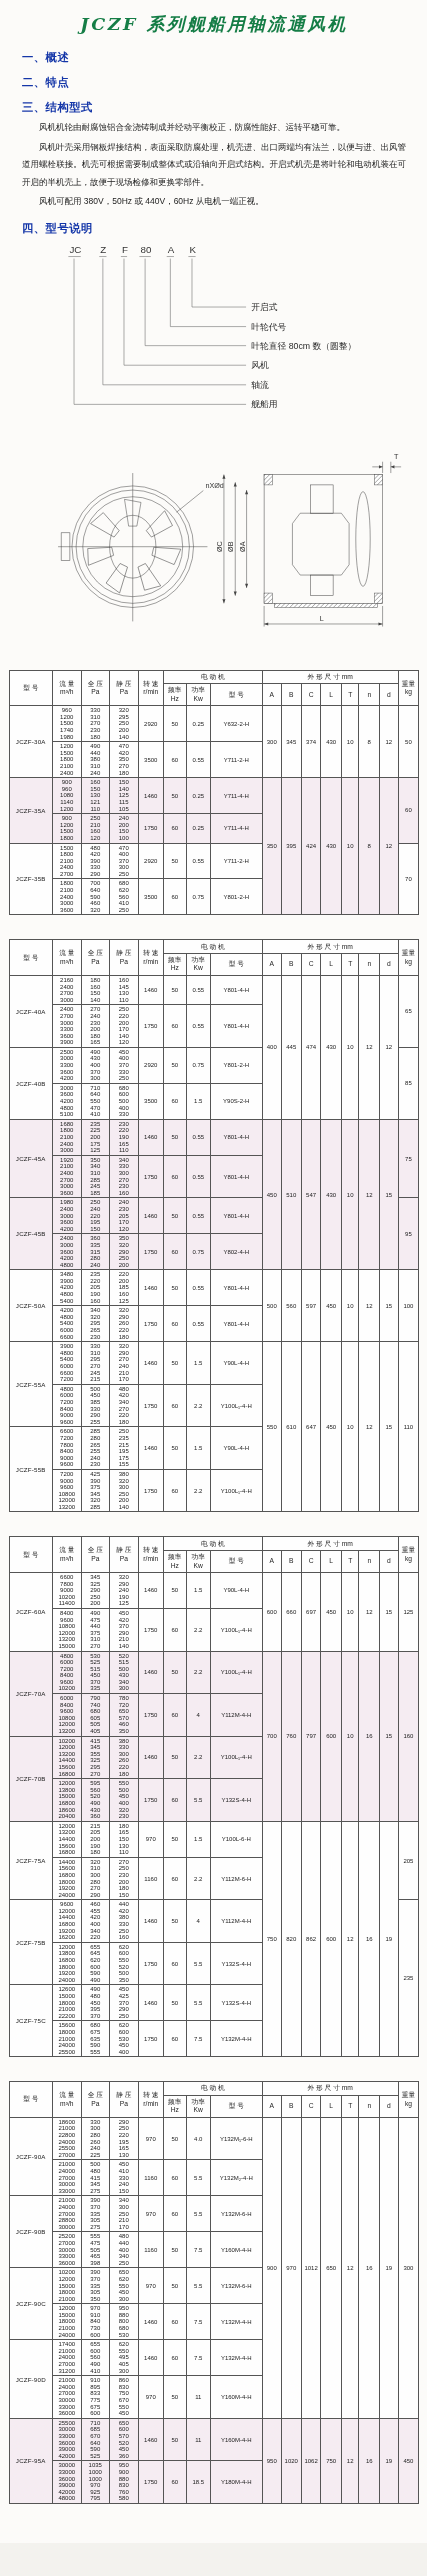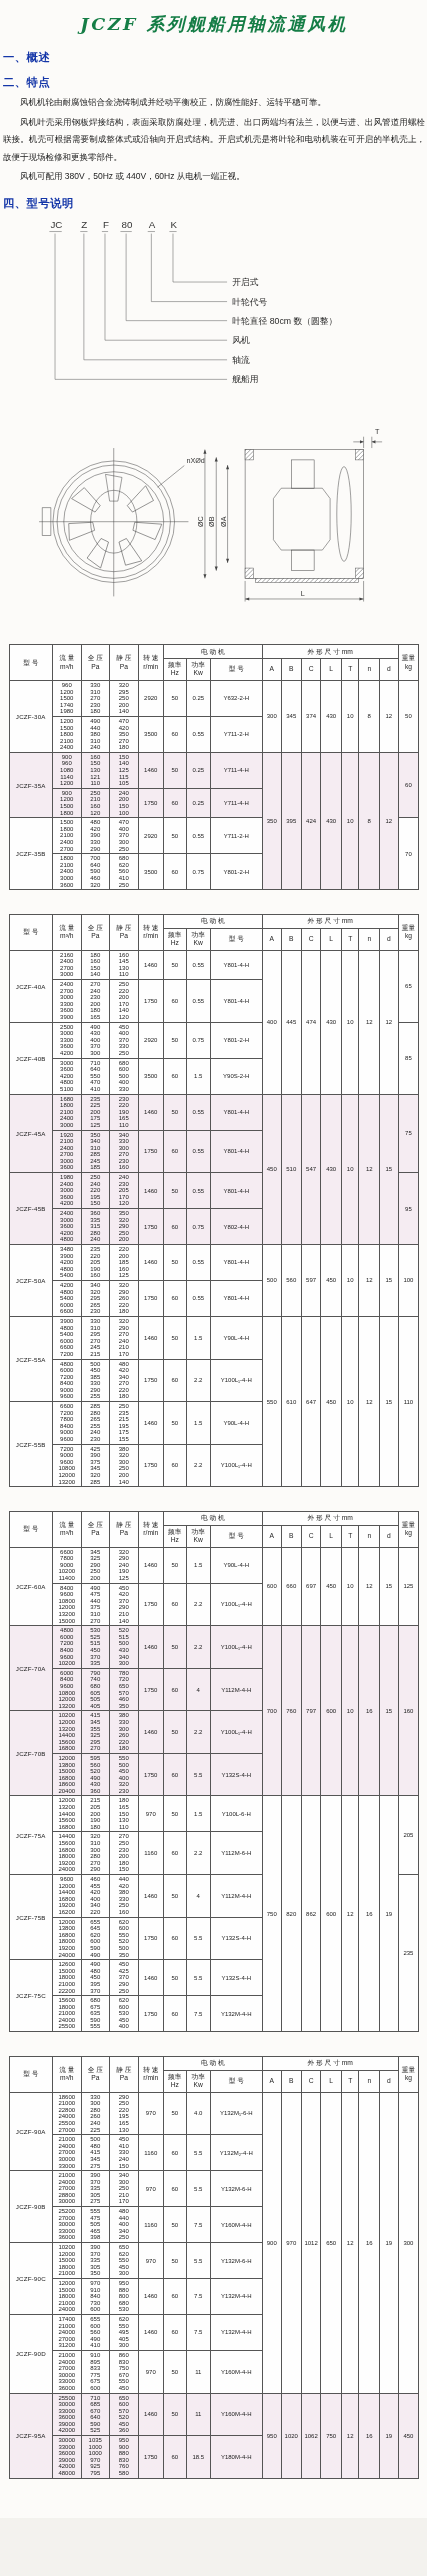--- a/index.html
+++ b/index.html
@@ -1,18 +1,18 @@
 <!DOCTYPE html>
 <html style="font-size:8.2px"><head>
 <meta charset="utf-8">
 <style>
   html,body{margin:0;padding:0;background:#f3f2ee;}
   .page{width:428px;margin:0 auto;background:#fcfbf9;font-family:"Liberation Sans",sans-serif;color:#1c1c1c;padding:7.2px 0 15.5px 0;box-sizing:border-box;}
   .title{font-family:"DejaVu Serif","Liberation Serif",serif;font-style:italic;font-weight:bold;text-align:center;color:#157d46;font-size:17.5px;letter-spacing:2.6px;margin:5.2px 5.2px 13.4px 5.2px;}
-  .content{padding:0 3px;}
+  .content{padding:0 22px;}
   .hd{color:#1436a8;font-weight:bold;font-size:11.3px;margin:10.3px 0 4.1px 0;letter-spacing:0.5px;}
   p.body-paragraph{font-size:8.5px;line-height:2.05;text-indent:2em;margin:2.1px 0;text-align:justify;}
   .diagram-wrap,.drawing-wrap{margin:3.1px 0 0 0;}
   svg text{font-family:"Liberation Sans",sans-serif;}
   .code-letter{font-size:19px;fill:#333;}
   .code-label{font-size:17px;fill:#2a2a2a;}
   .dim-label{font-size:14px;fill:#333;}
   .sline{stroke:#5a5a5a;stroke-width:1;fill:none;}
   .dline{stroke:#444;stroke-width:1;fill:none;}
   table.spec{border-collapse:collapse;table-layout:fixed;width:409px;margin:0 auto 24px auto;border:1px solid #3a3a3a;background:#fefefe;}
@@ -26,20 +26,21 @@
 </head>
 <body>
 
 <div class="page">
   <div class="title">JCZF 系列舰船用轴流通风机</div>
 
   <div class="content">
     <div>
         <div class="hd">一、概述</div>
         <div class="hd">二、特点</div>
+        <div class="hd">三、结构型式</div>
         <p class="body-paragraph">风机机轮由耐腐蚀铝合金浇铸制成并经动平衡校正，防腐性能好、运转平稳可靠。</p>
         <p class="body-paragraph">风机叶壳采用钢板焊接结构，表面采取防腐处理，机壳进、出口两端均有法兰，以便与进、出风管道用螺栓联接。机壳可根据需要制成整体式或沿轴向开启式结构。开启式机壳是将叶轮和电动机装在可开启的半机壳上，故便于现场检修和更换零部件。</p>
         <p class="body-paragraph">风机可配用 380V，50Hz 或 440V，60Hz 从电机一端正视。</p>
         <div class="hd">四、型号说明</div>
       </div>
 
     <div class="diagram-wrap">
       <svg width="409" height="201" viewBox="0 0 794 390">
 
         <text class="code-letter" x="92" y="26">JC</text>

